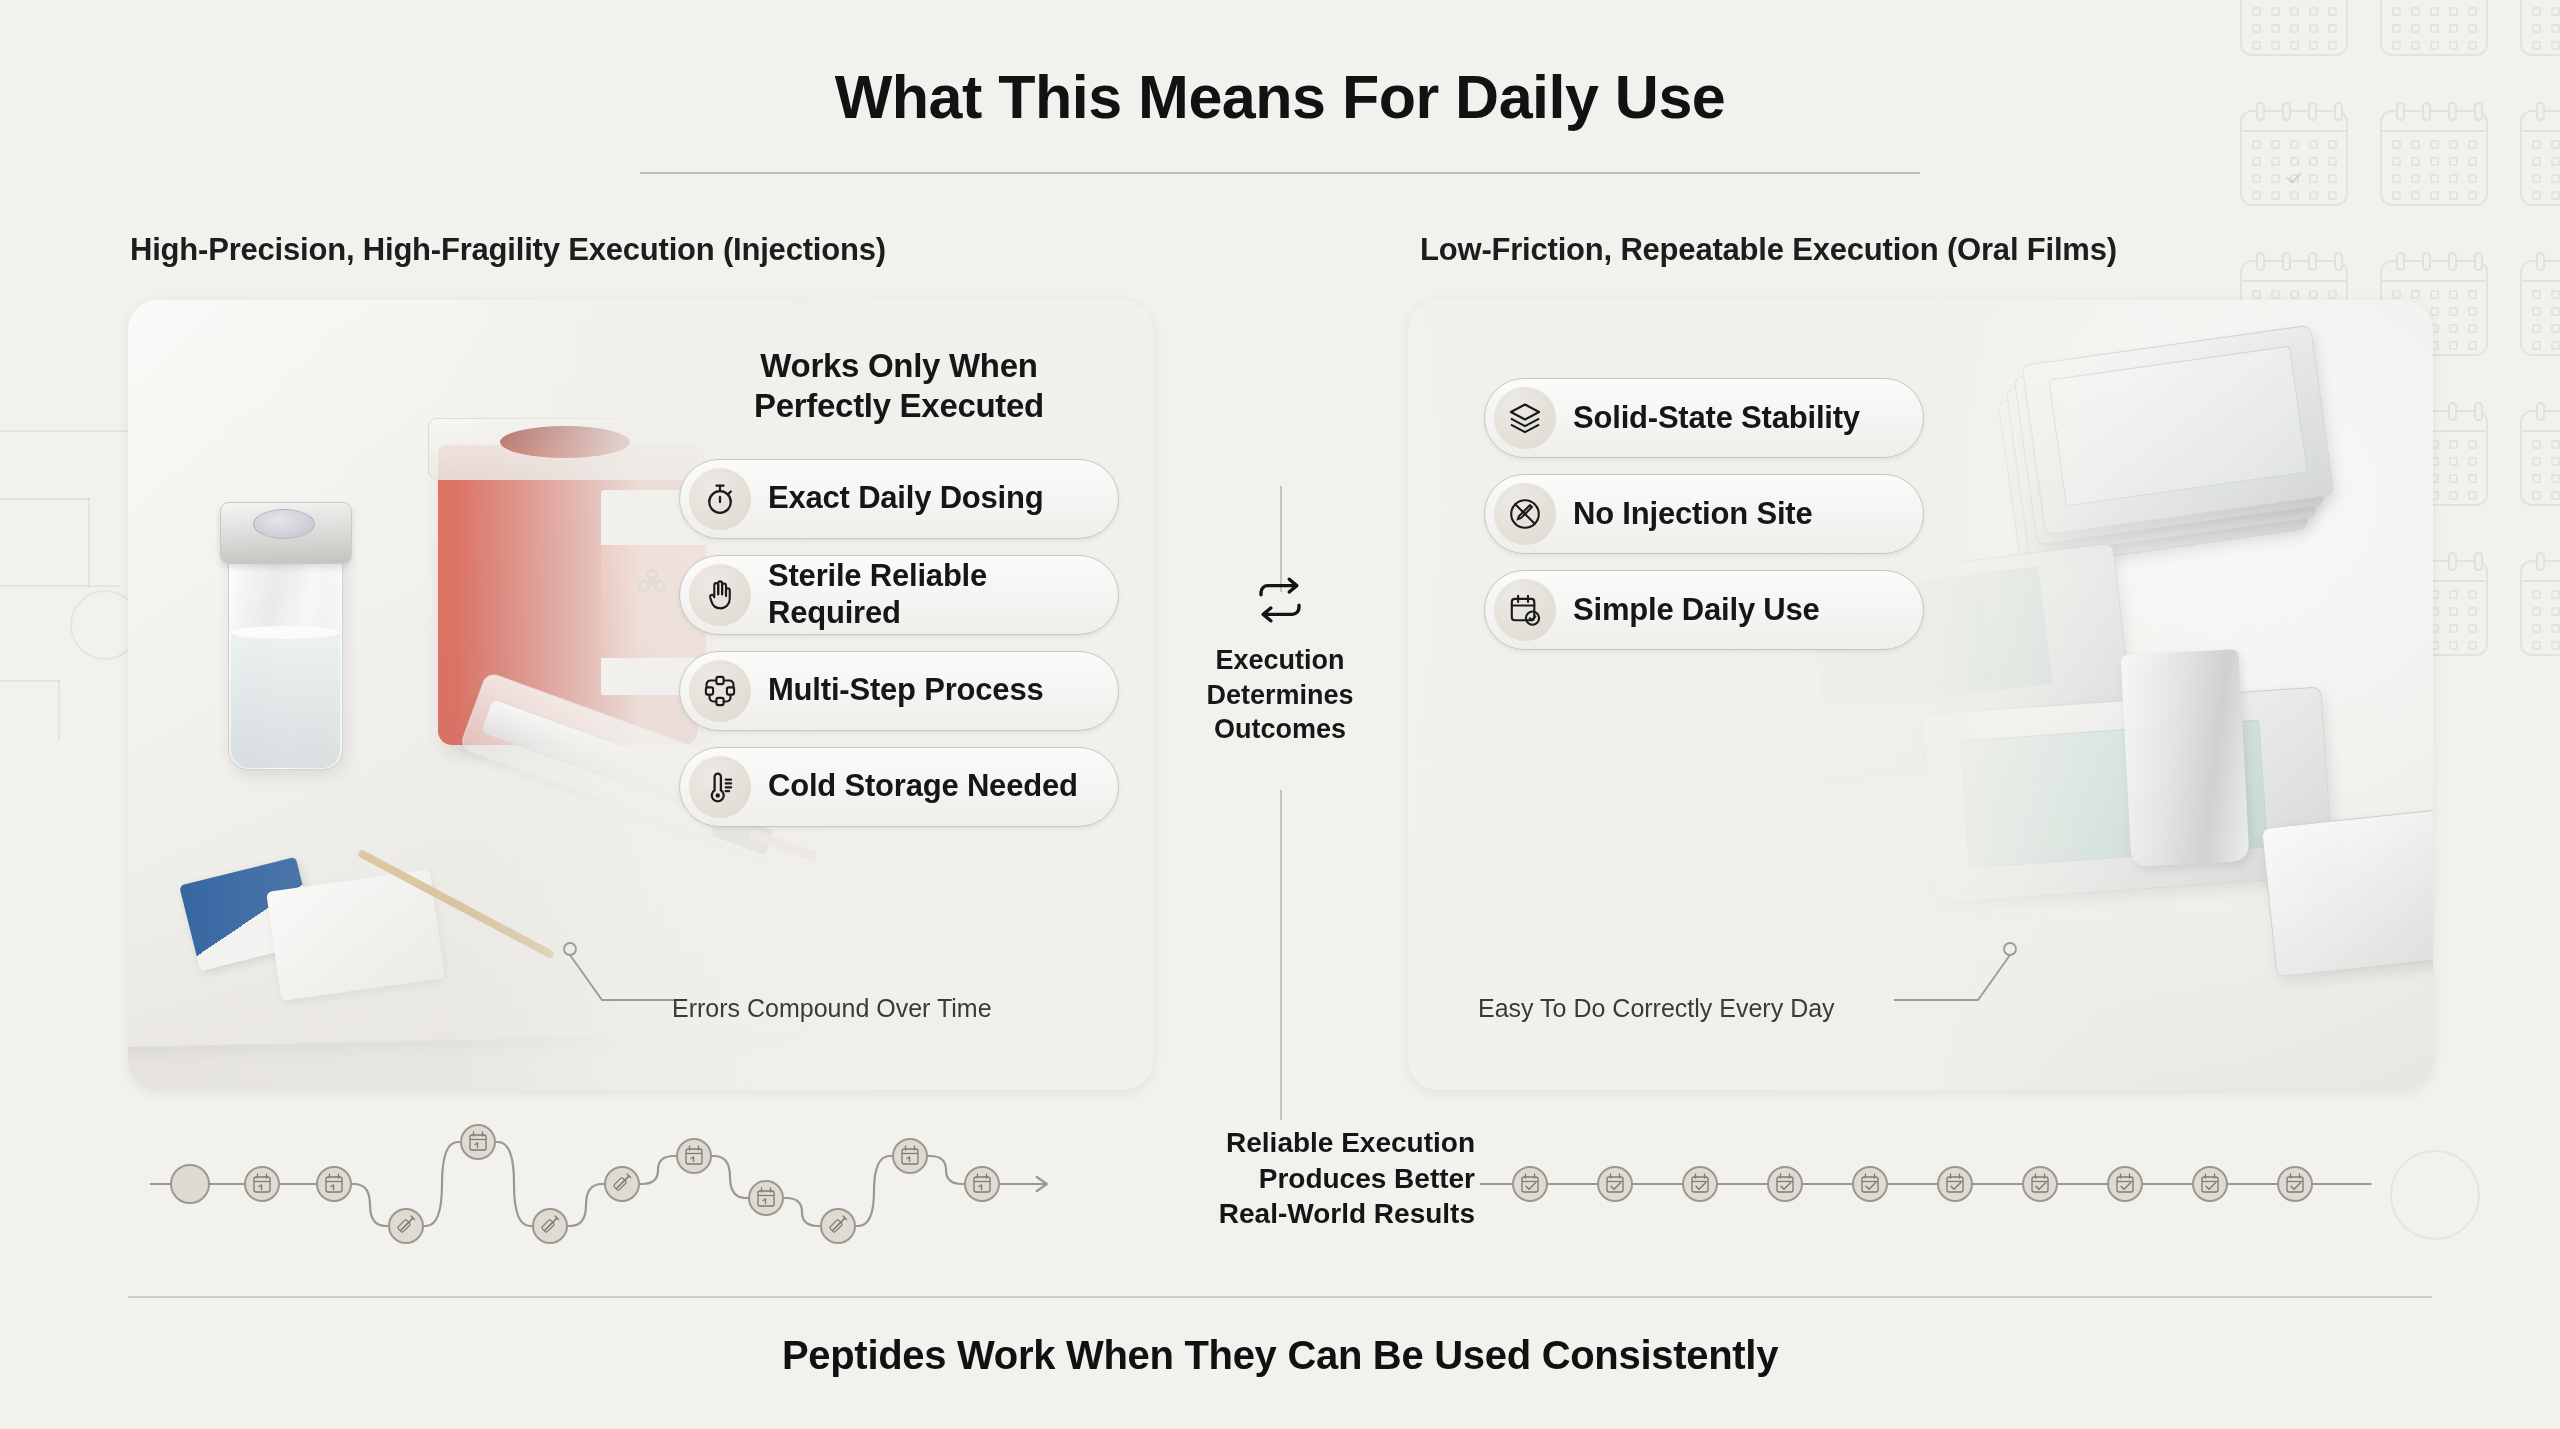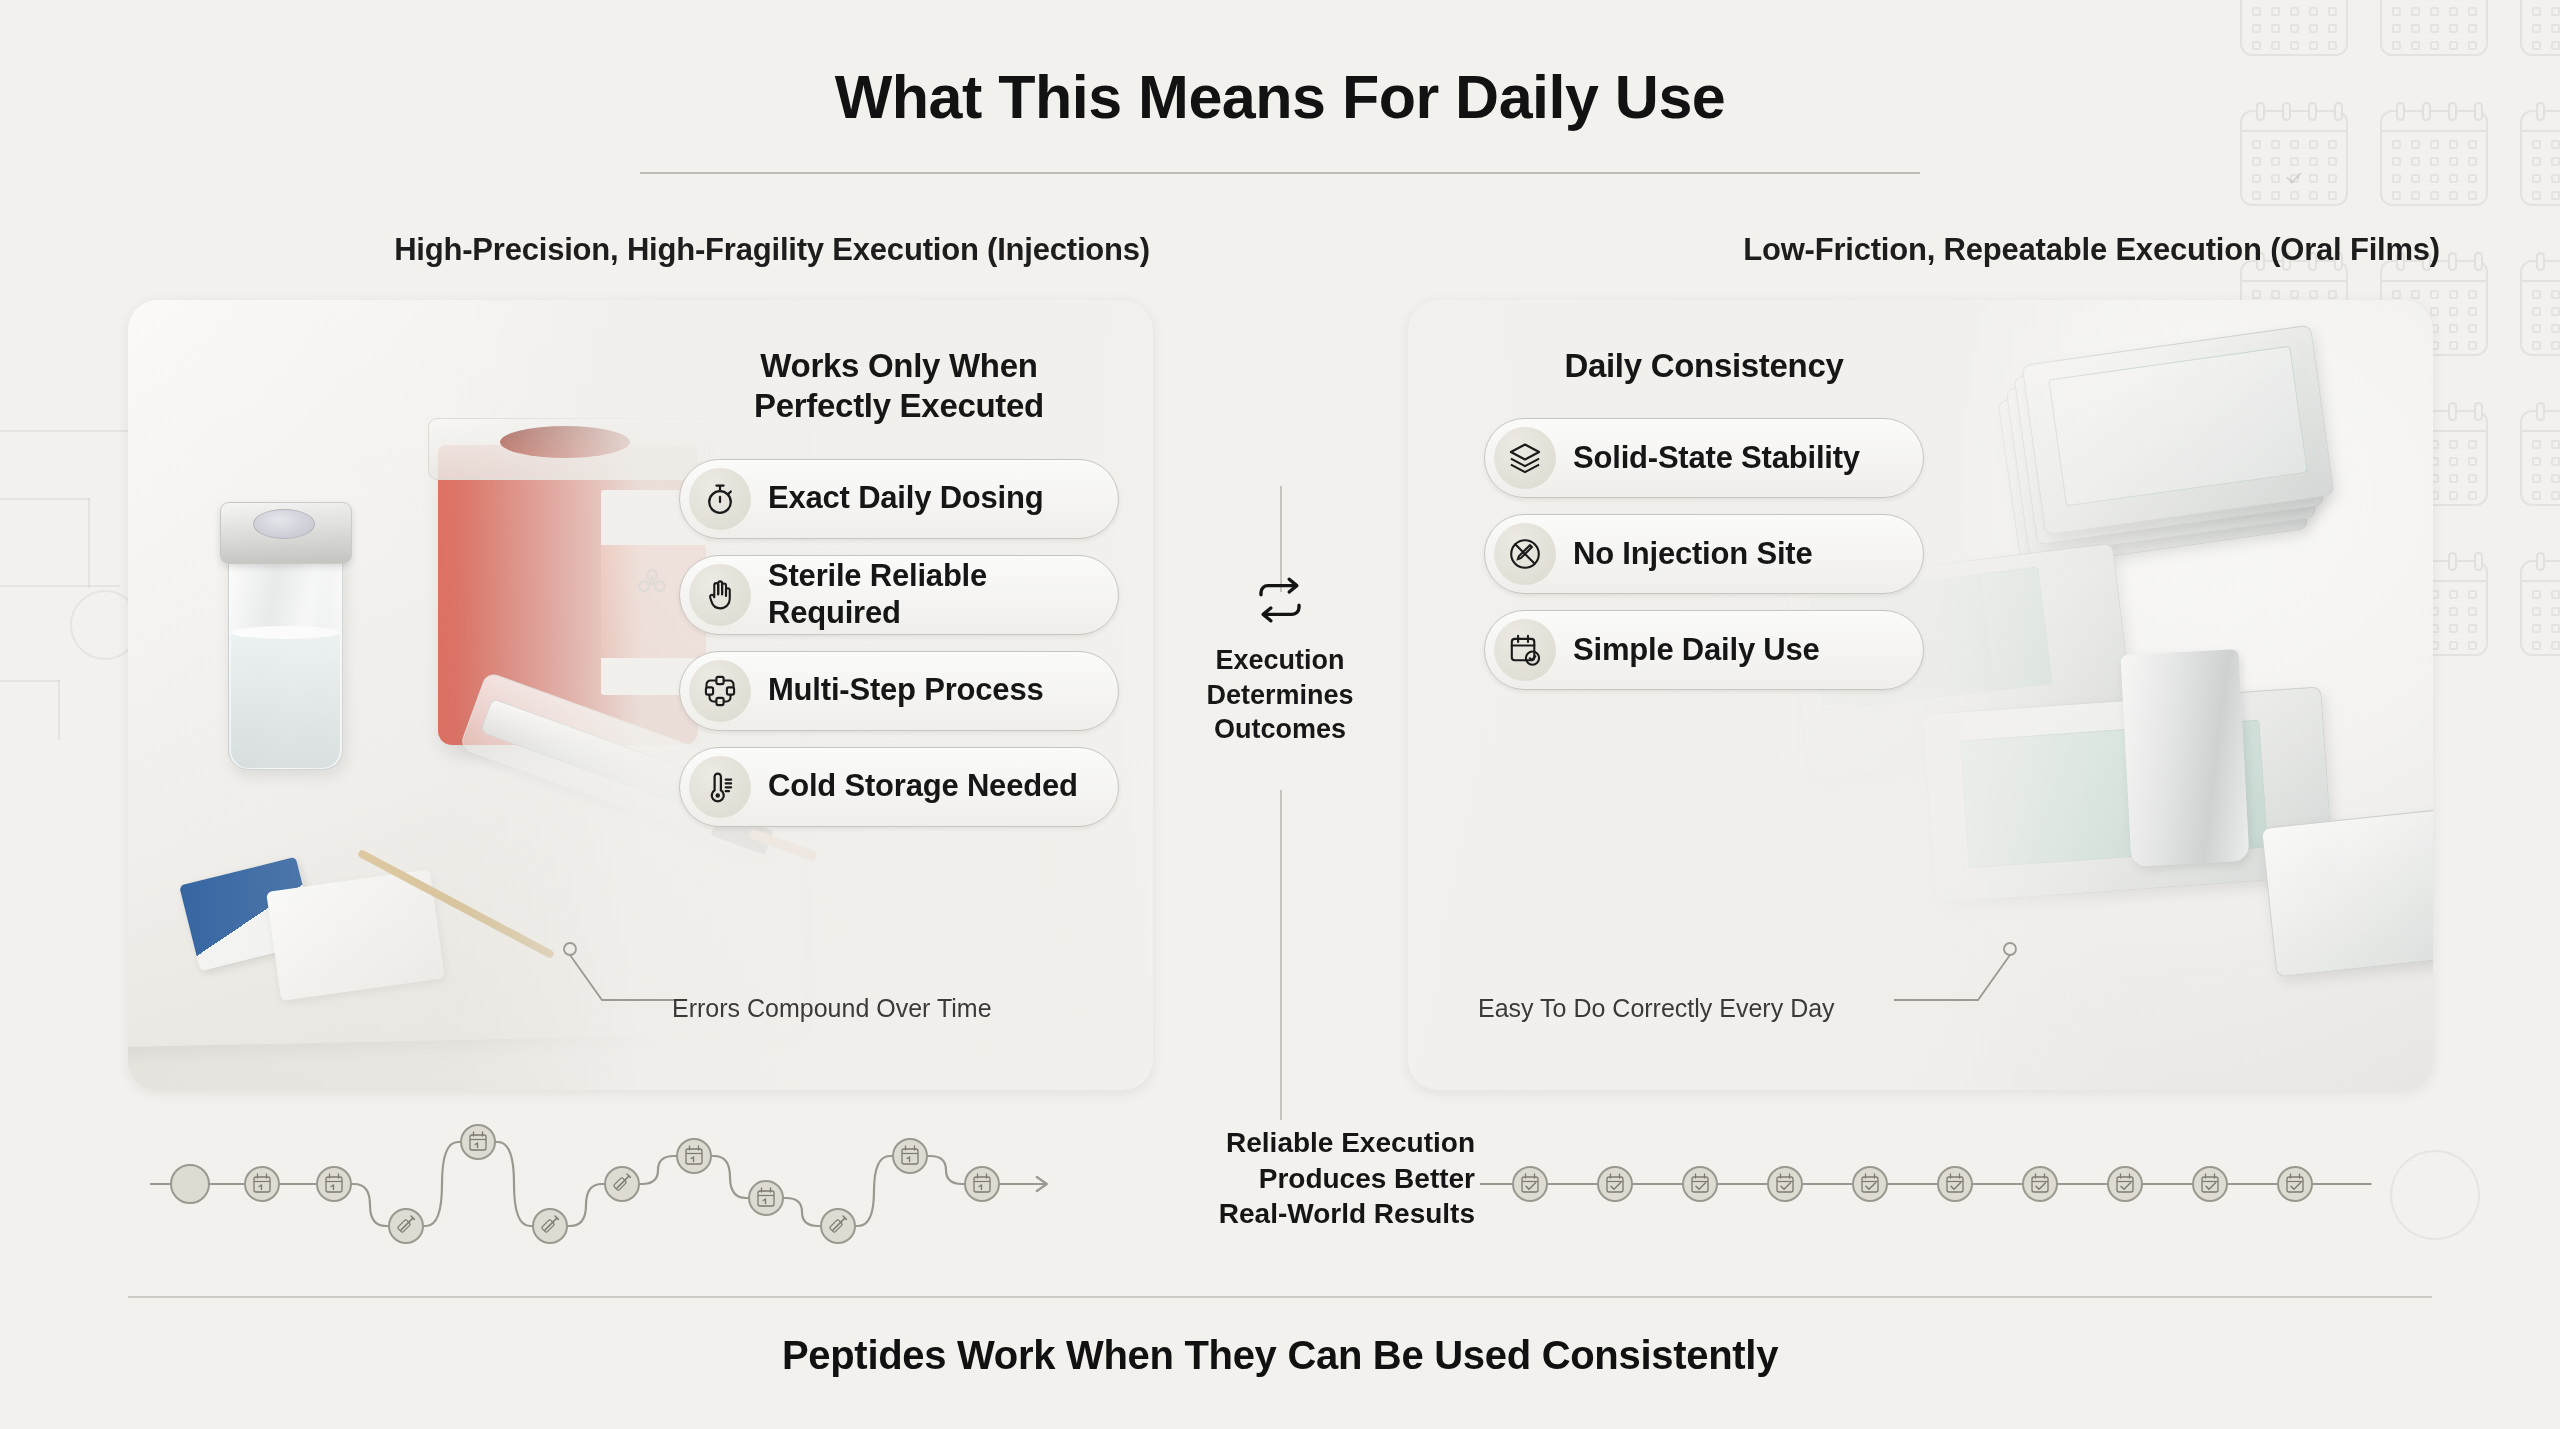--- a/index.html
+++ b/index.html
@@ -81,21 +81,21 @@
     height: 2px;
     background: #bfbdb6;
   }
 
   .col-head {
     position: absolute;
     top: 232px;
     font-size: 31px;
     font-weight: 700;
     color: #1d1d1d;
-    text-align: right;
+    text-align: left;
     letter-spacing: -0.2px;
   }
   .col-head.left  { left: 130px;  width: 1020px; }
   .col-head.right { left: 1420px; width: 1020px; }
 
   
   .panel {
     position: absolute;
     top: 300px;
     height: 790px;
@@ -845,21 +845,20 @@
     <div class="film-inner" style="left:556px;top:430px;width:300px;height:128px;transform:rotate(-4deg);"></div>
     <div class="foil-flap" style="left:718px;top:352px;width:118px;height:212px;transform:rotate(-3deg);"></div>
 
     <div class="sachet" style="left:860px;top:512px;width:300px;height:150px;transform:rotate(-6deg);"></div>
 
     <div class="panel-scrim"></div>
   </div>
 
   <div class="panel-content">
     <div class="card-title">
-      <div>Daily Consistency</div>
     </div>
 
 
     <div class="pill">
       <span class="pill-icon">
         <svg viewBox="0 0 24 24" fill="none" stroke="#1a1a1a" stroke-width="1.4" stroke-linejoin="round">
           <path d="M12 3 2.6 8 12 13l9.4-5Z"></path>
             <path d="M2.6 12.4 12 17.4l9.4-5"></path>
             <path d="M2.6 16.4 12 21.4l9.4-5"></path>
         </svg>

